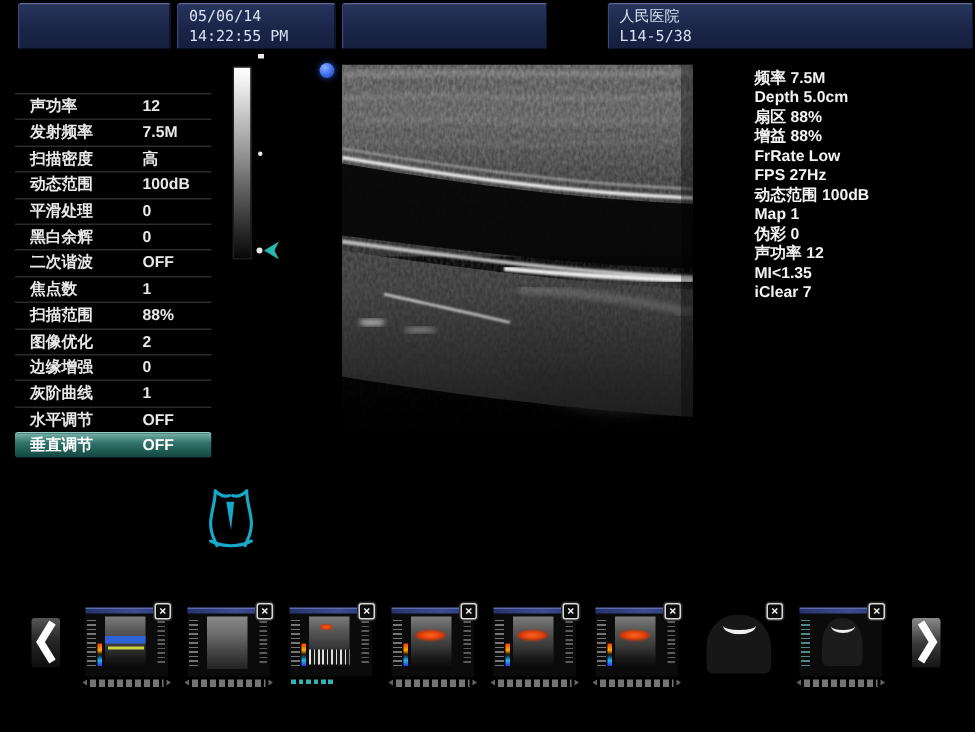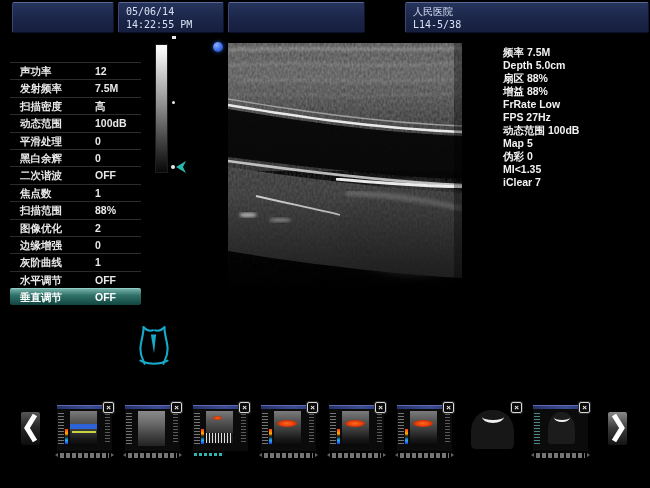--- a/index.html
+++ b/index.html
@@ -249,22 +249,23 @@
   </svg>
 
   <div class="general">
     <div class="gline">频率 7.5M</div>
     <div class="gline">Depth 5.0cm</div>
     <div class="gline">扇区 88%</div>
     <div class="gline">增益 88%</div>
     <div class="gline">FrRate Low</div>
     <div class="gline">FPS 27Hz</div>
     <div class="gline">动态范围 100dB</div>
-    <div class="gline">Map 5</div>
+    <div class="gline">Map 1</div>
     <div class="gline">伪彩 0</div>
+    <div class="gline">声功率 12</div>
     <div class="gline">MI&lt;1.35</div>
     <div class="gline">iClear 7</div>
   </div>
 
   <button class="navtile prev">
     <svg width="18" height="32" viewBox="0 0 18 32">
       <polyline points="13,3 5,16 13,29" stroke="#fff" stroke-width="5" fill="none"></polyline>
     </svg>
   </button>
 

